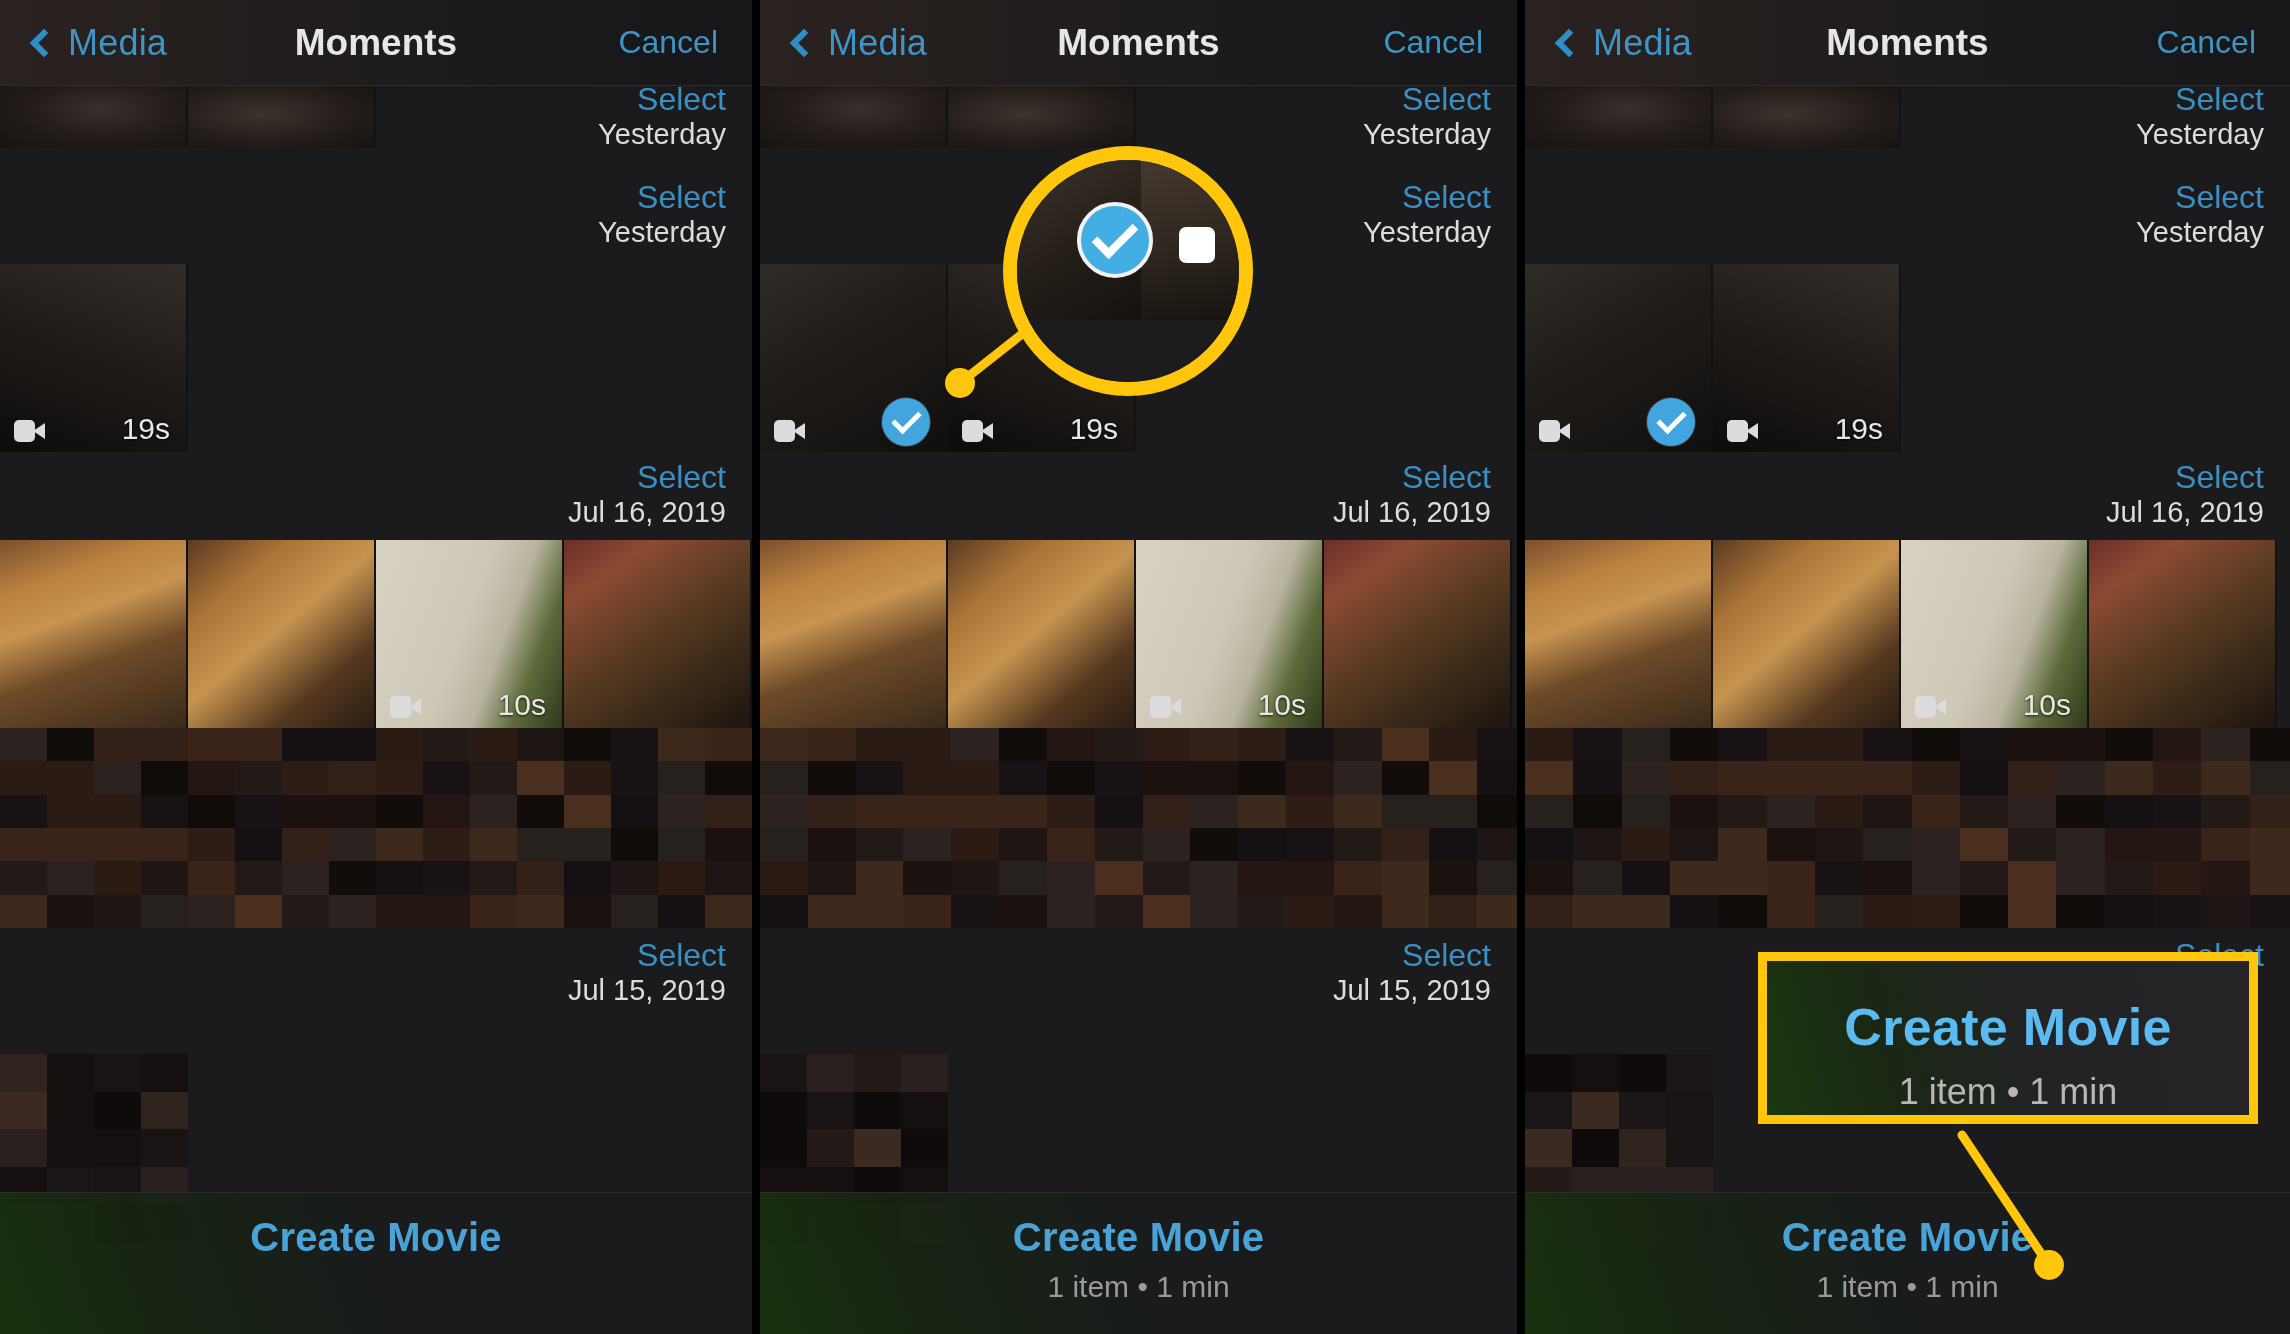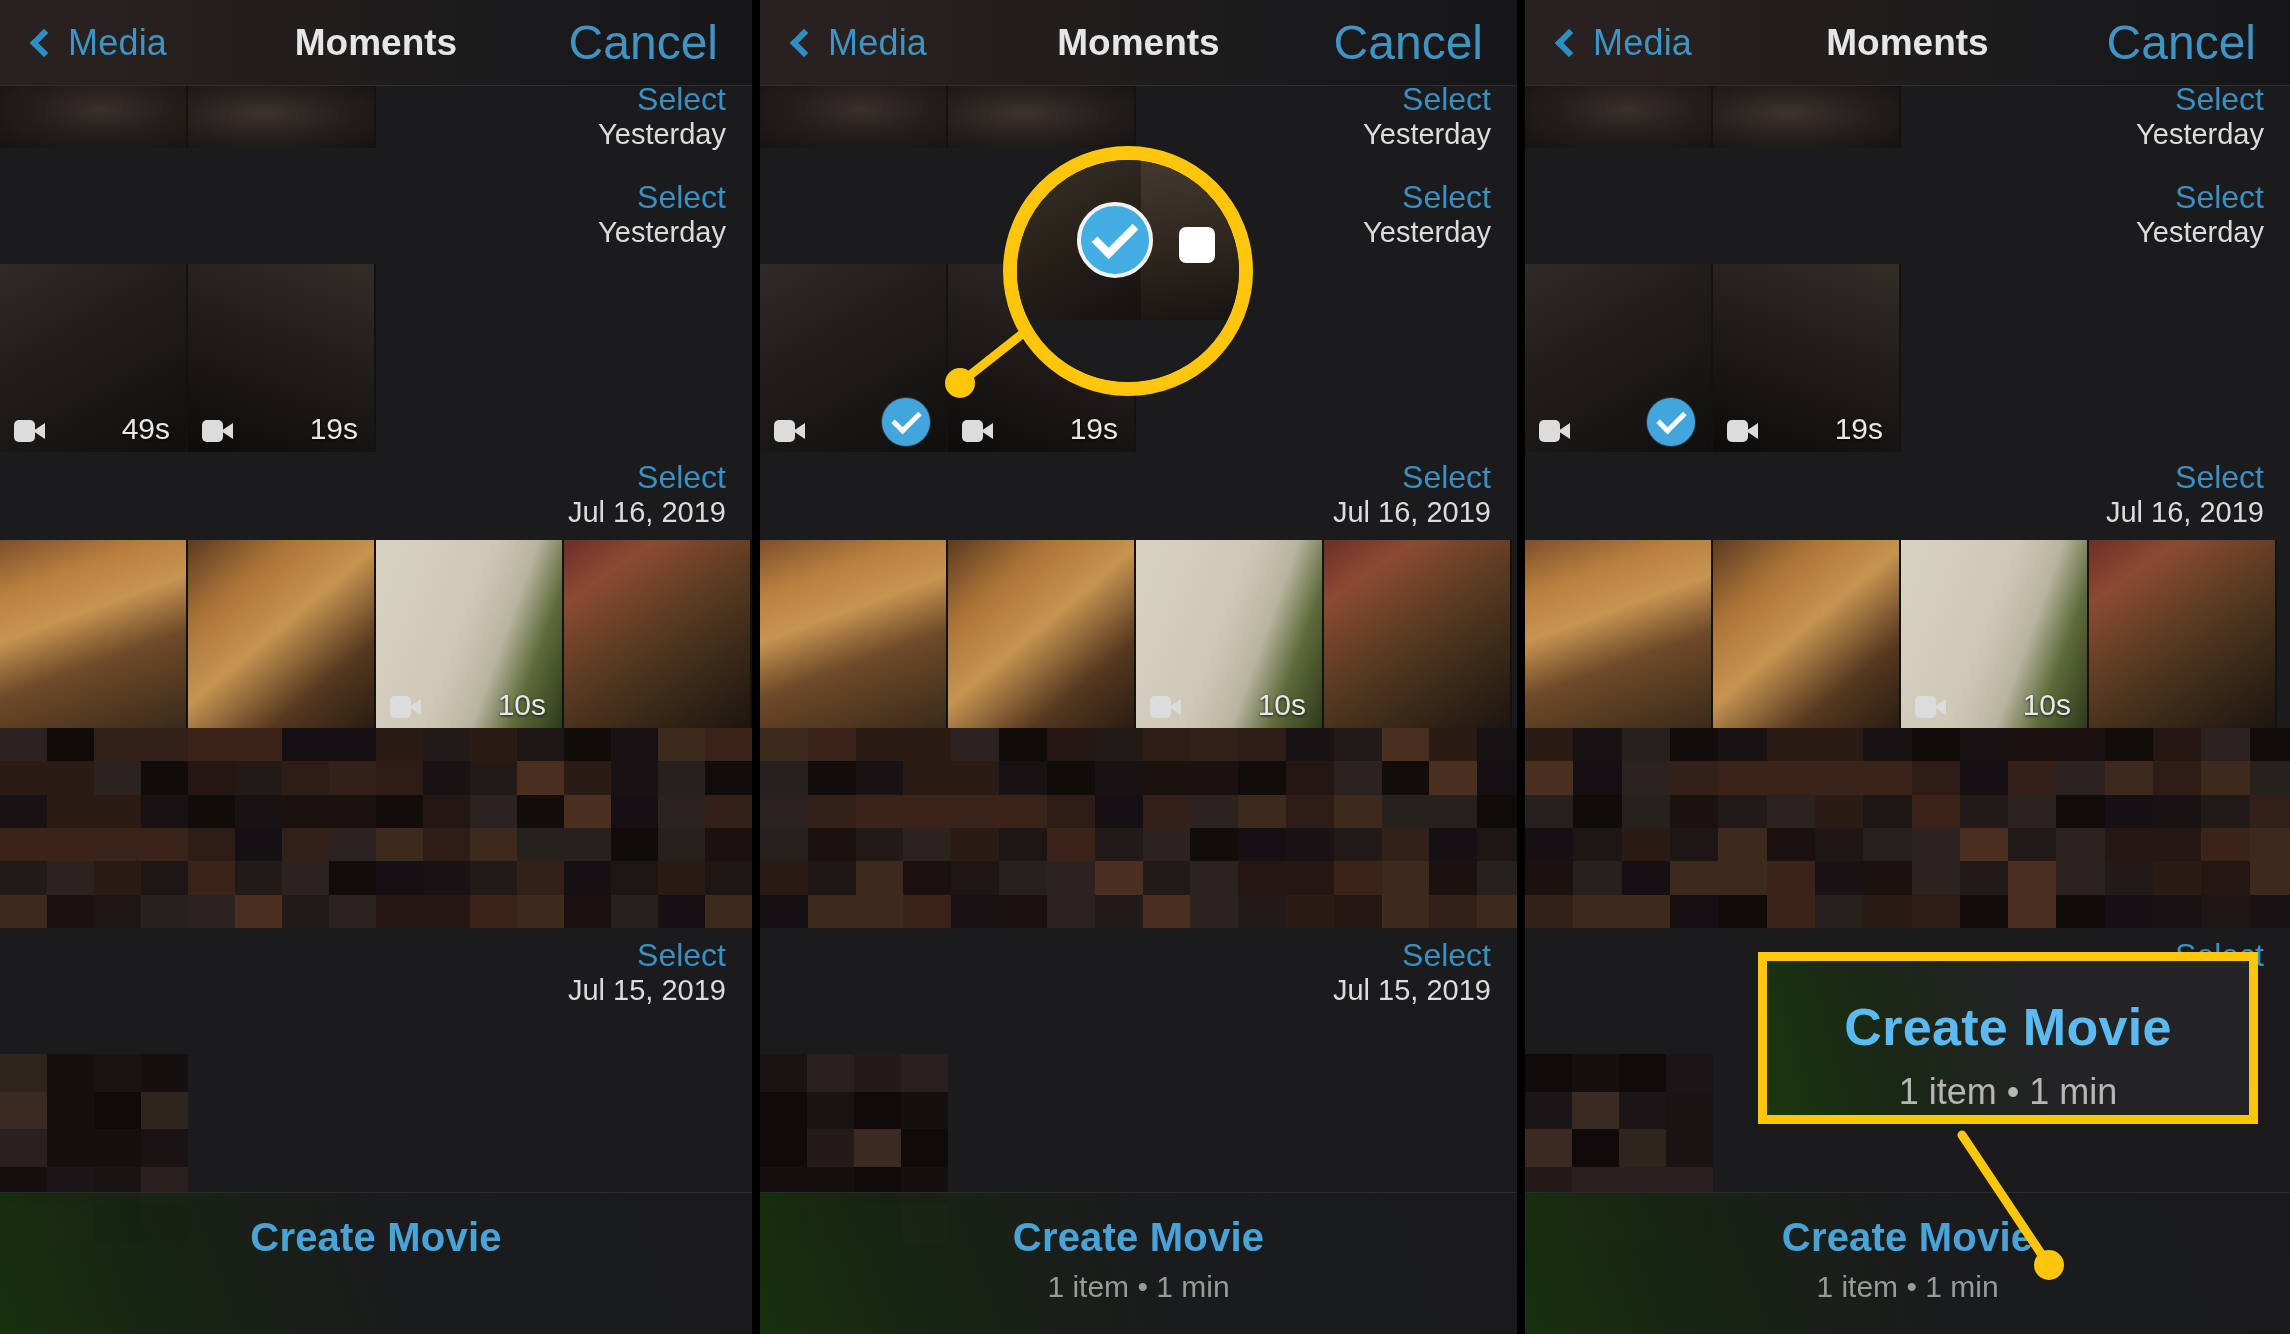--- a/index.html
+++ b/index.html
@@ -51,21 +51,21 @@
     transform: rotate(45deg);
     margin-right: 4px;
   }
   .nav-title {
     position: absolute; left:0; right:0; text-align:center;
     color: #e6e6e6; font-size: 37px; font-weight: 700;
     pointer-events: none;
   }
   .nav-cancel {
     margin-left: auto;
-    color: #3f94c4; font-size: 48px;
+    color: #3f94c4; font-size: 32px;
     position: relative; z-index: 2;
   }
 
   
   .body { position: relative; height: calc(1334px - 86px); }
 
   
   .group-head {
     position: absolute;
     right: 26px;
@@ -260,26 +260,20 @@
         <span class="sel">Select</span>
         <span class="date">Yesterday</span>
       </div>
 
       <div class="group-head" style="top:94px;">
         <span class="sel">Select</span>
         <span class="date">Yesterday</span>
       </div>
 
       <div class="strip" style="top:178px; height:188px;">
-        <div class="thumb ph-night1" style="width:188px">
-          <span class="vbadge">
-            <span class="vicon"></span>
-          </span>
-          <span class="vdur">49s</span>
-        </div>
         <div class="thumb ph-night2" style="width:188px">
           <span class="vbadge">
             <span class="vicon"></span>
           </span>
           <span class="vdur">19s</span>
         </div>
         <div class="thumb" style="width:376px;background:#1b1b1d;border:0"></div>
       </div>
 
       <div class="group-head" style="top:374px;">

